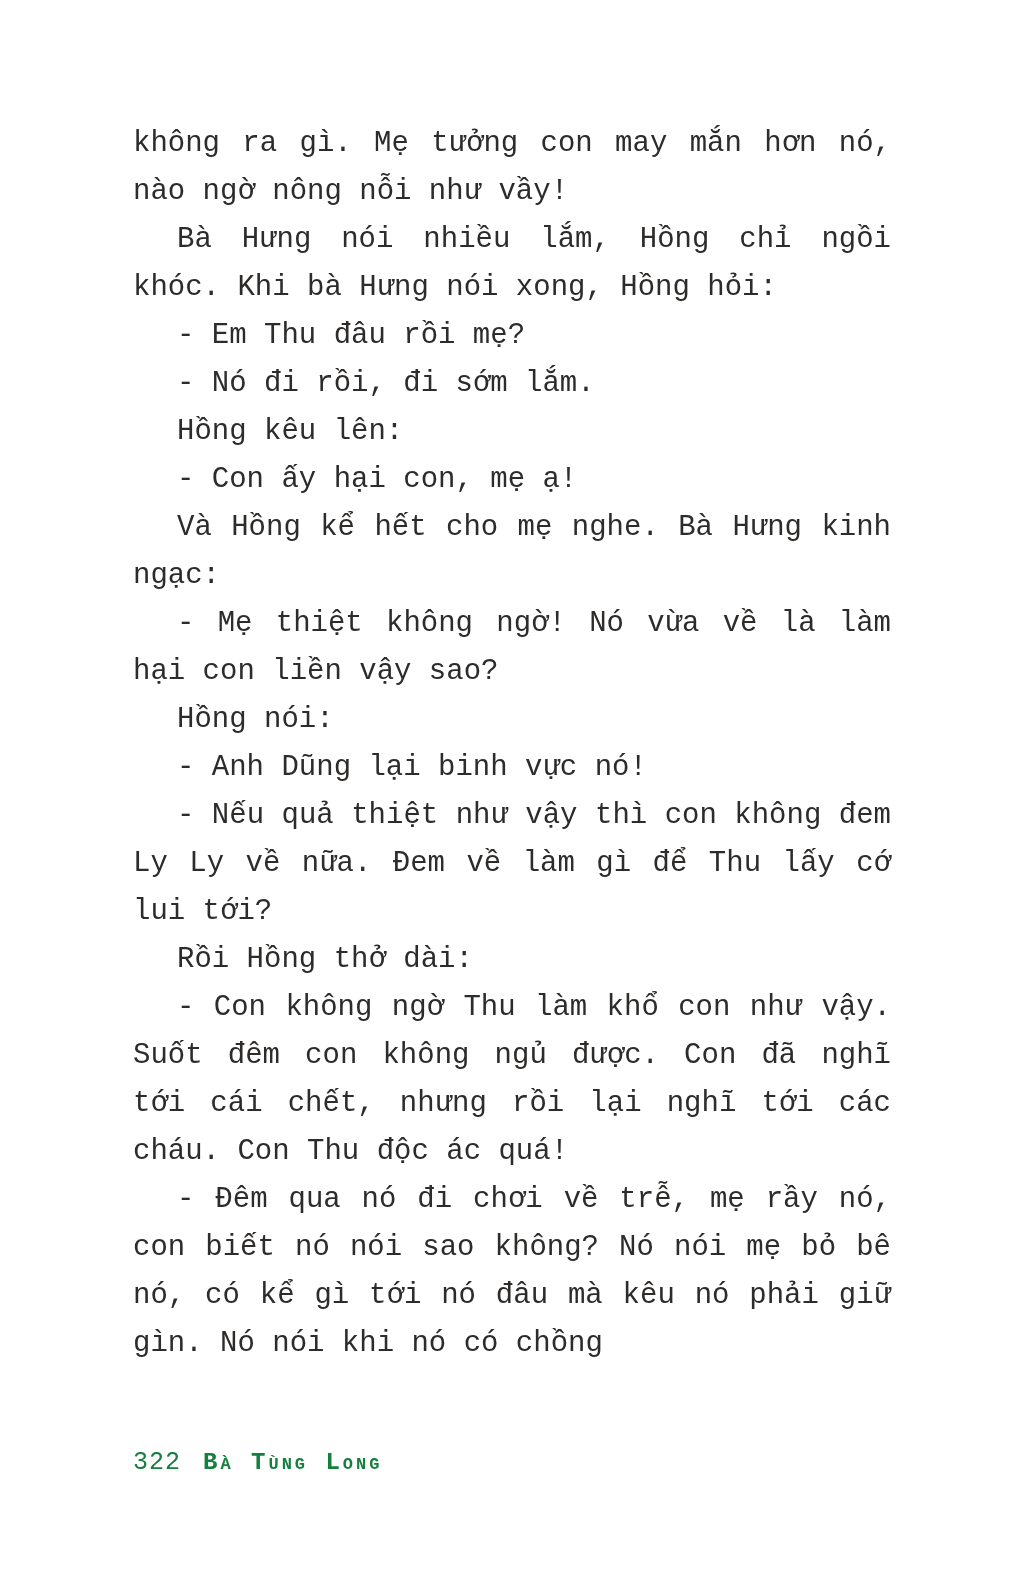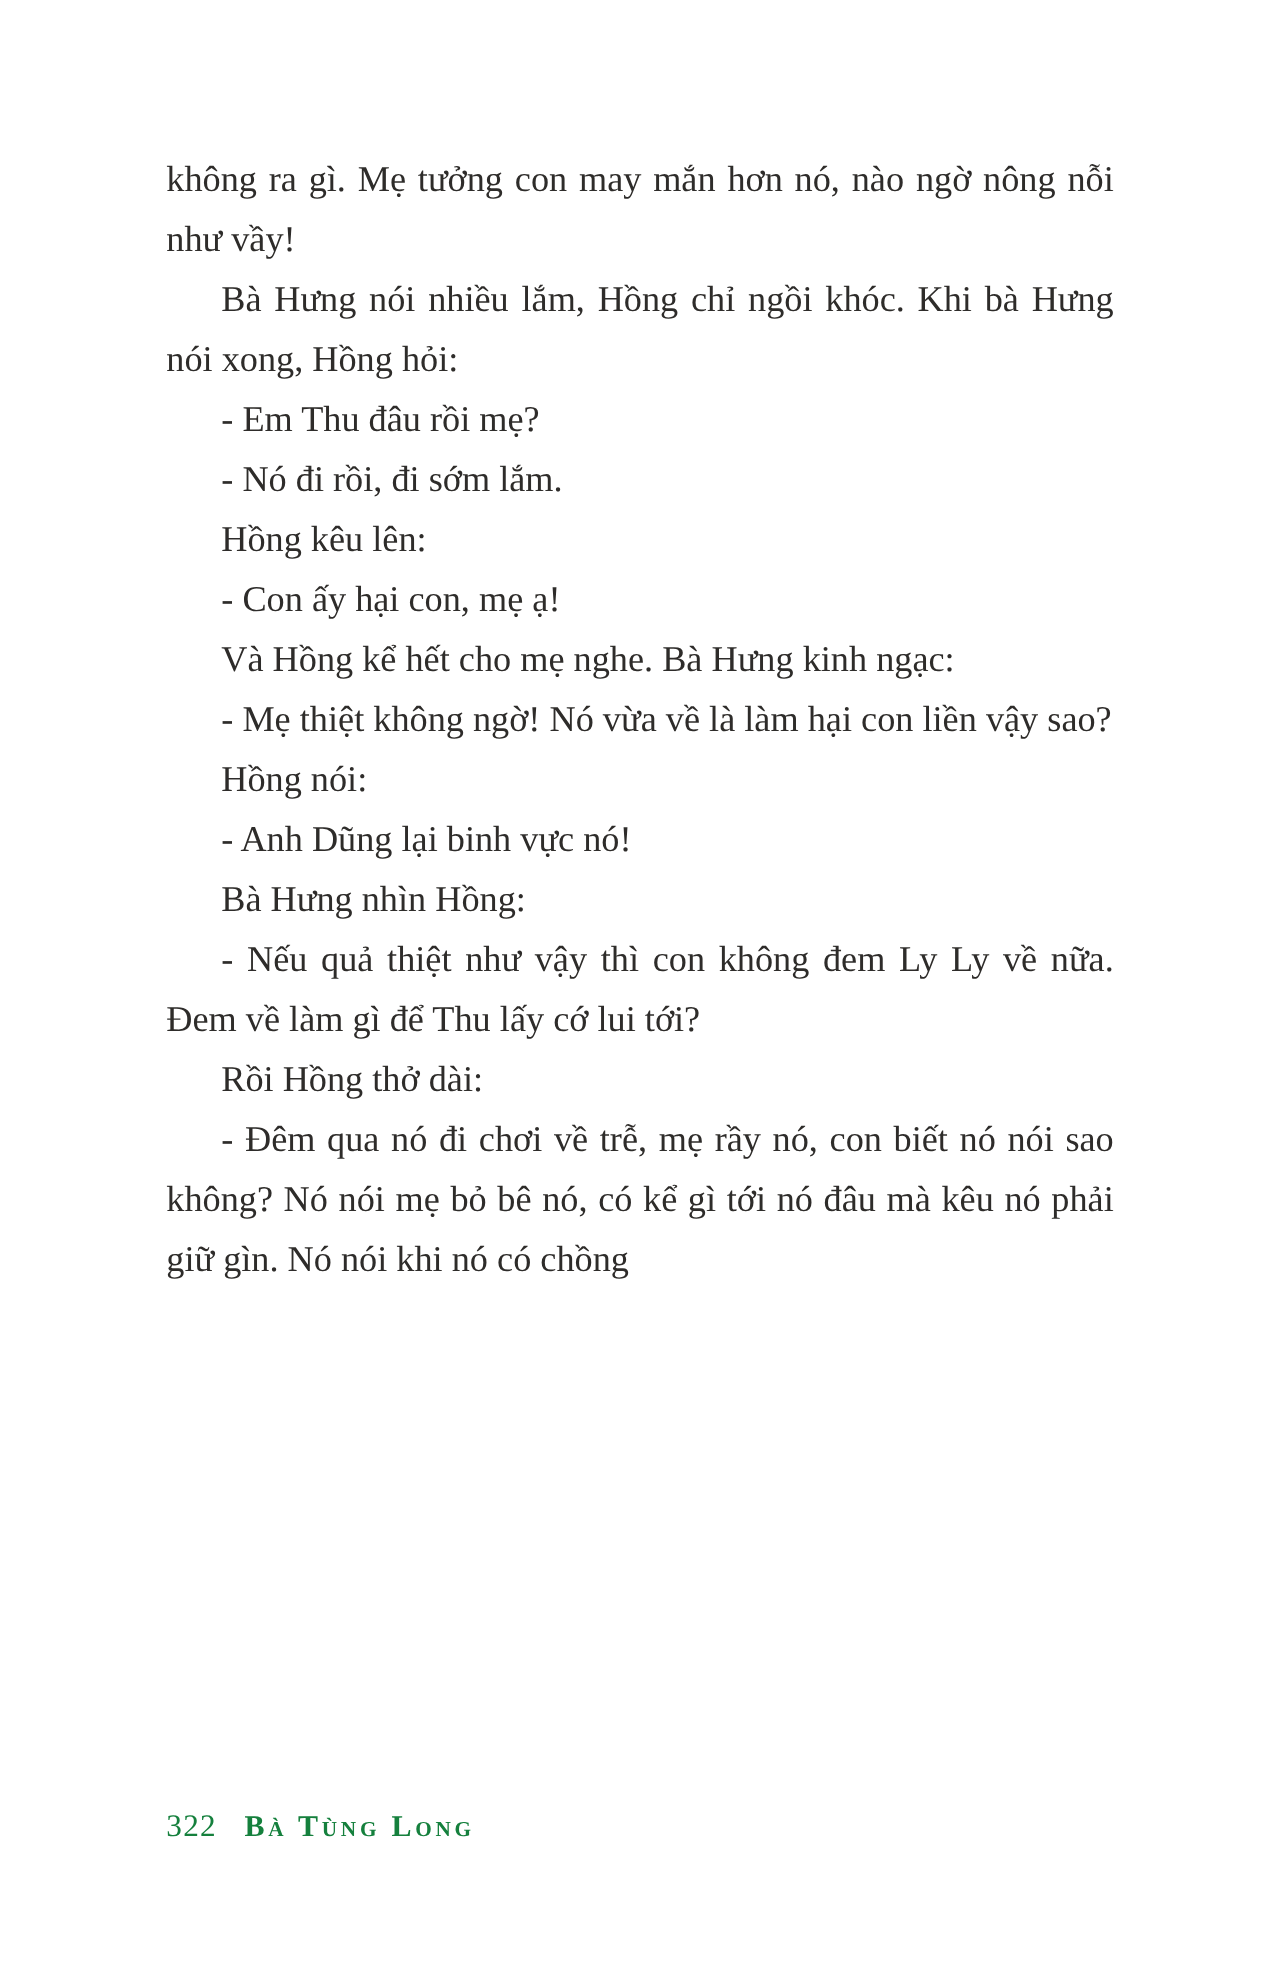--- a/index.html
+++ b/index.html
@@ -5,21 +5,21 @@
   html, body {
     margin: 0;
     padding: 0;
     background: #ffffff;
   }
   .page {
     position: relative;
     width: 1024px;
     height: 1575px;
     background: #ffffff;
-    font-family: Liberation Serif, serif;
+    font-family: Liberation Mono, monospace;
     color: #2e2c2a;
     overflow: hidden;
   }
   .text-block {
     position: absolute;
     left: 133px;
     top: 120px;
     width: 758px;
     font-size: 29px;
     line-height: 48px;
@@ -61,23 +61,23 @@
     <p class="para no-indent">không ra gì. Mẹ tưởng con may mắn hơn nó, nào ngờ nông nỗi như vầy!</p>
     <p class="para">Bà Hưng nói nhiều lắm, Hồng chỉ ngồi khóc. Khi bà Hưng nói xong, Hồng hỏi:</p>
     <p class="para">- Em Thu đâu rồi mẹ?</p>
     <p class="para">- Nó đi rồi, đi sớm lắm.</p>
     <p class="para">Hồng kêu lên:</p>
     <p class="para">- Con ấy hại con, mẹ ạ!</p>
     <p class="para">Và Hồng kể hết cho mẹ nghe. Bà Hưng kinh ngạc:</p>
     <p class="para">- Mẹ thiệt không ngờ! Nó vừa về là làm hại con liền vậy sao?</p>
     <p class="para">Hồng nói:</p>
     <p class="para">- Anh Dũng lại binh vực nó!</p>
-    <p class="para">Bà Hưng nhìn Hồng:</p>
     <p class="para">- Nếu quả thiệt như vậy thì con không đem Ly Ly về nữa. Đem về làm gì để Thu lấy cớ lui tới?</p>
     <p class="para">Rồi Hồng thở dài:</p>
+    <p class="para">- Con không ngờ Thu làm khổ con như vậy. Suốt đêm con không ngủ được. Con đã nghĩ tới cái chết, nhưng rồi lại nghĩ tới các cháu. Con Thu độc ác quá!</p>
     <p class="para">- Đêm qua nó đi chơi về trễ, mẹ rầy nó, con biết nó nói sao không? Nó nói mẹ bỏ bê nó, có kể gì tới nó đâu mà kêu nó phải giữ gìn. Nó nói khi nó có chồng</p>
   </div>
 
   <div class="footer">
     <span class="page-number">322</span><span class="book-title">Bà Tùng Long</span>
   </div>
 
 </div>
 
 </body></html>

